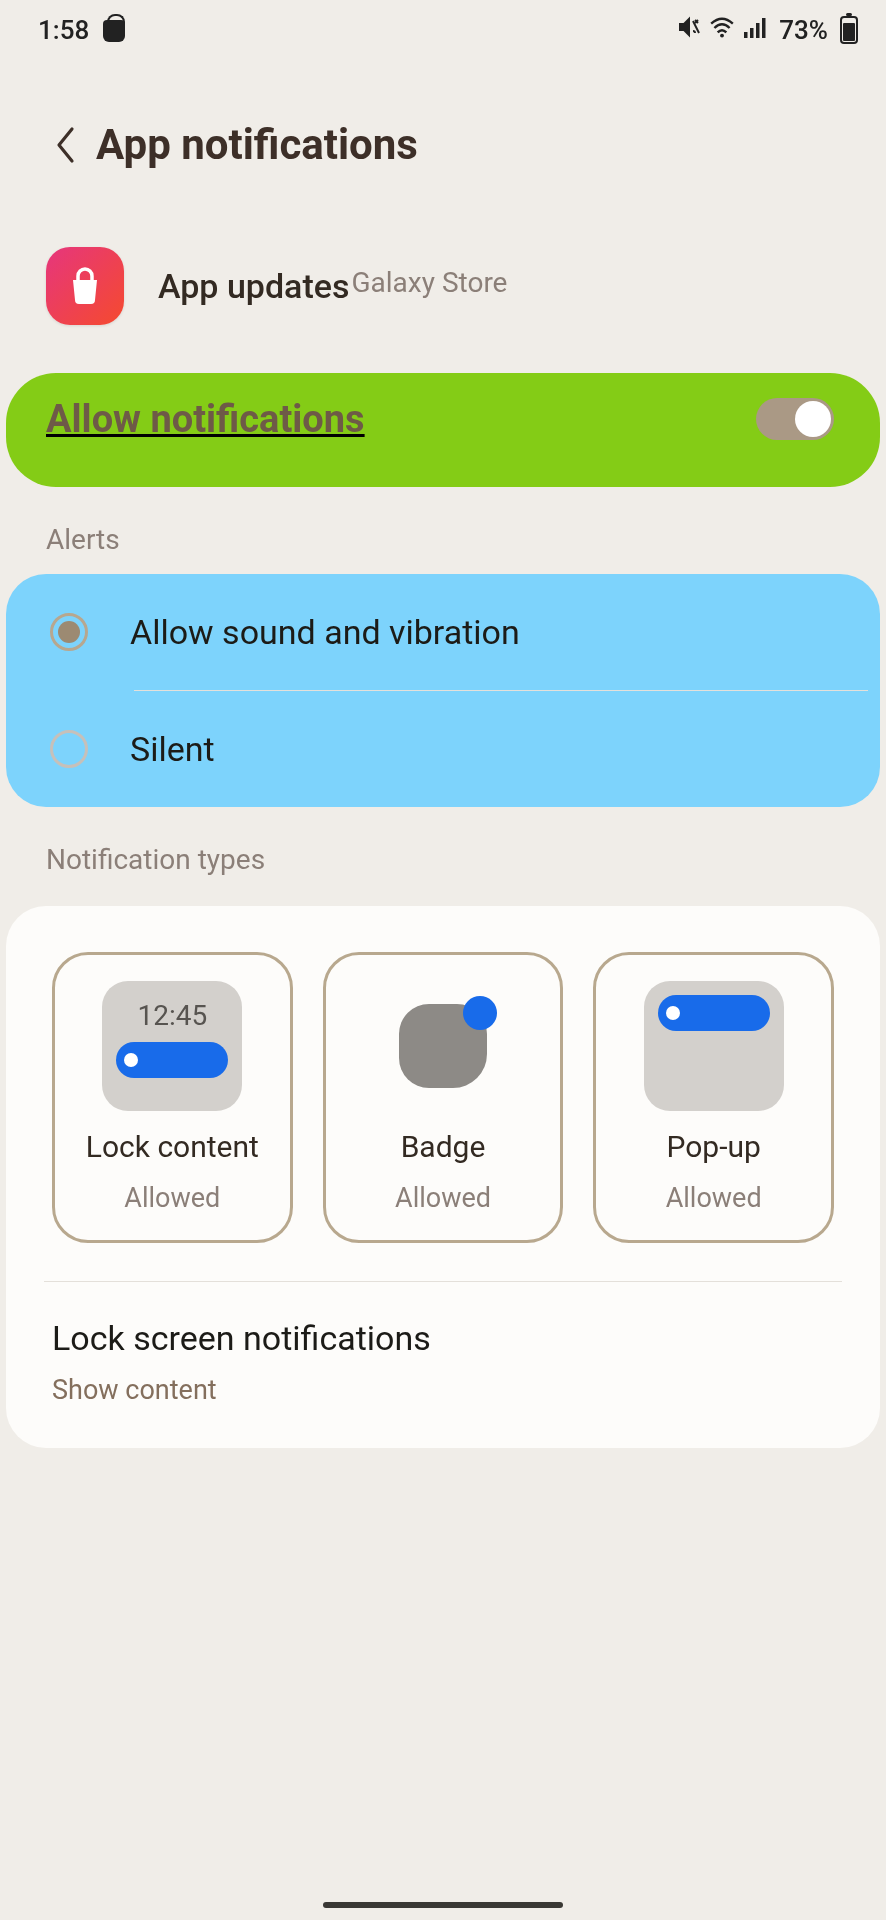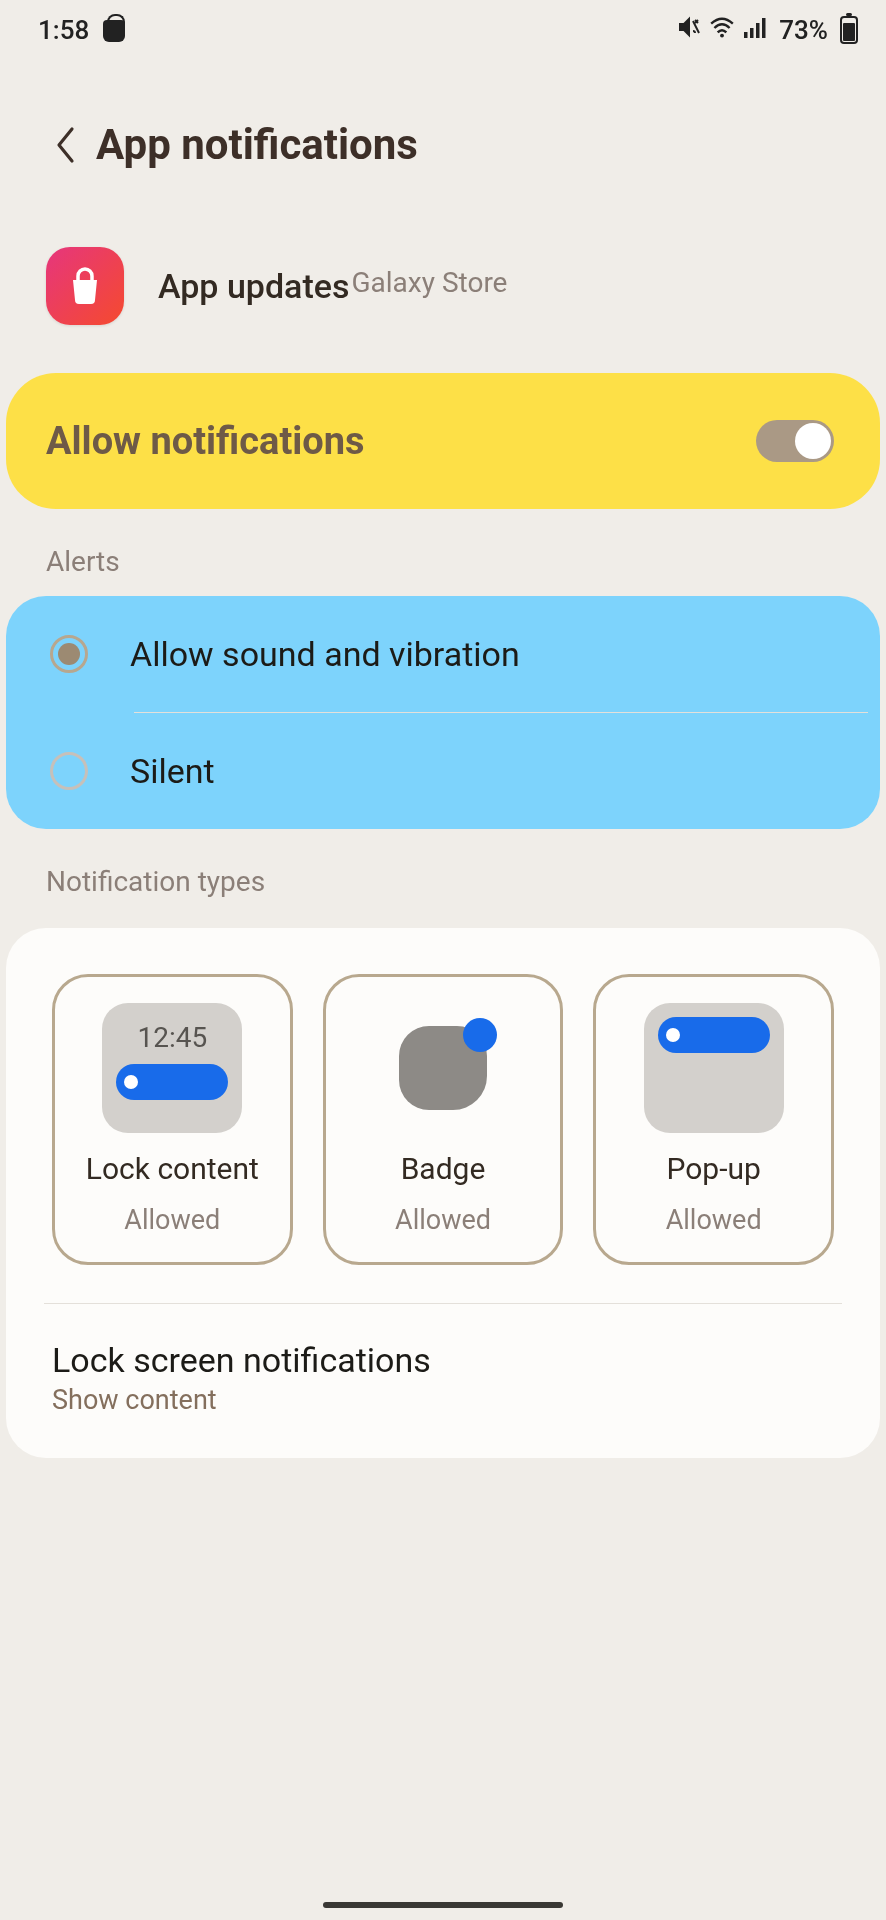--- a/index.html
+++ b/index.html
@@ -81,26 +81,27 @@
     box-shadow: 0 1px 3px rgba(0,0,0,0.1);
   }
   .app-icon svg { width: 44px; height: 44px; }
   .app-text { display:flex; flex-direction:row; gap:2px;justify-content:space-between; }
   .app-name { font-size: 34px; font-weight: 500; color: #332a22; }
   .app-src { font-size: 28px; color: #8b7f78; }
 
   
   .allow-banner {
     margin: 0 6px 0 6px;
-    background: #fde047;
+    background: #84cc16;
     border-radius: 50px;
-    padding: 46px 46px 46px 40px;
+    padding: 24px 46px 46px 40px;
     display: flex;
     justify-content: space-between;
     align-items: center;
+    text-decoration: underline;
   }
   .allow-label {
     font-size: 38px;
     font-weight: 700;
     color: #6e5a47;
   }
   .toggle {
     width: 78px; height: 42px;
     background: #aa9985;
     border-radius: 21px;
@@ -196,21 +197,21 @@
   }
   .tile-preview.popup { padding:14px 12px; justify-content:flex-start; }
   .tile-title { font-size: 30px; color:#332a22; text-align:center; }
   .tile-status { font-size: 27px; color:#8b7f78; }
 
   .divider-h {
     height:1px; background:#e4e0da; margin: 38px -8px 0 -8px;
   }
   .lock-notif-row {
     padding-top: 36px;
-    display:flex; flex-direction:column; gap:4px;
+    display:flex; flex-direction:column; gap:16px;
   }
   .lock-notif-title { font-size: 34px; color:#1c1b17; }
   .lock-notif-sub { font-size: 27px; color:#846f5d; }
 
   
   .nav-indicator {
     position:absolute; bottom:12px; left:50%; transform:translateX(-50%);
     width: 240px; height:6px; background:#3a3834; border-radius:3px;
   }
 </style>

